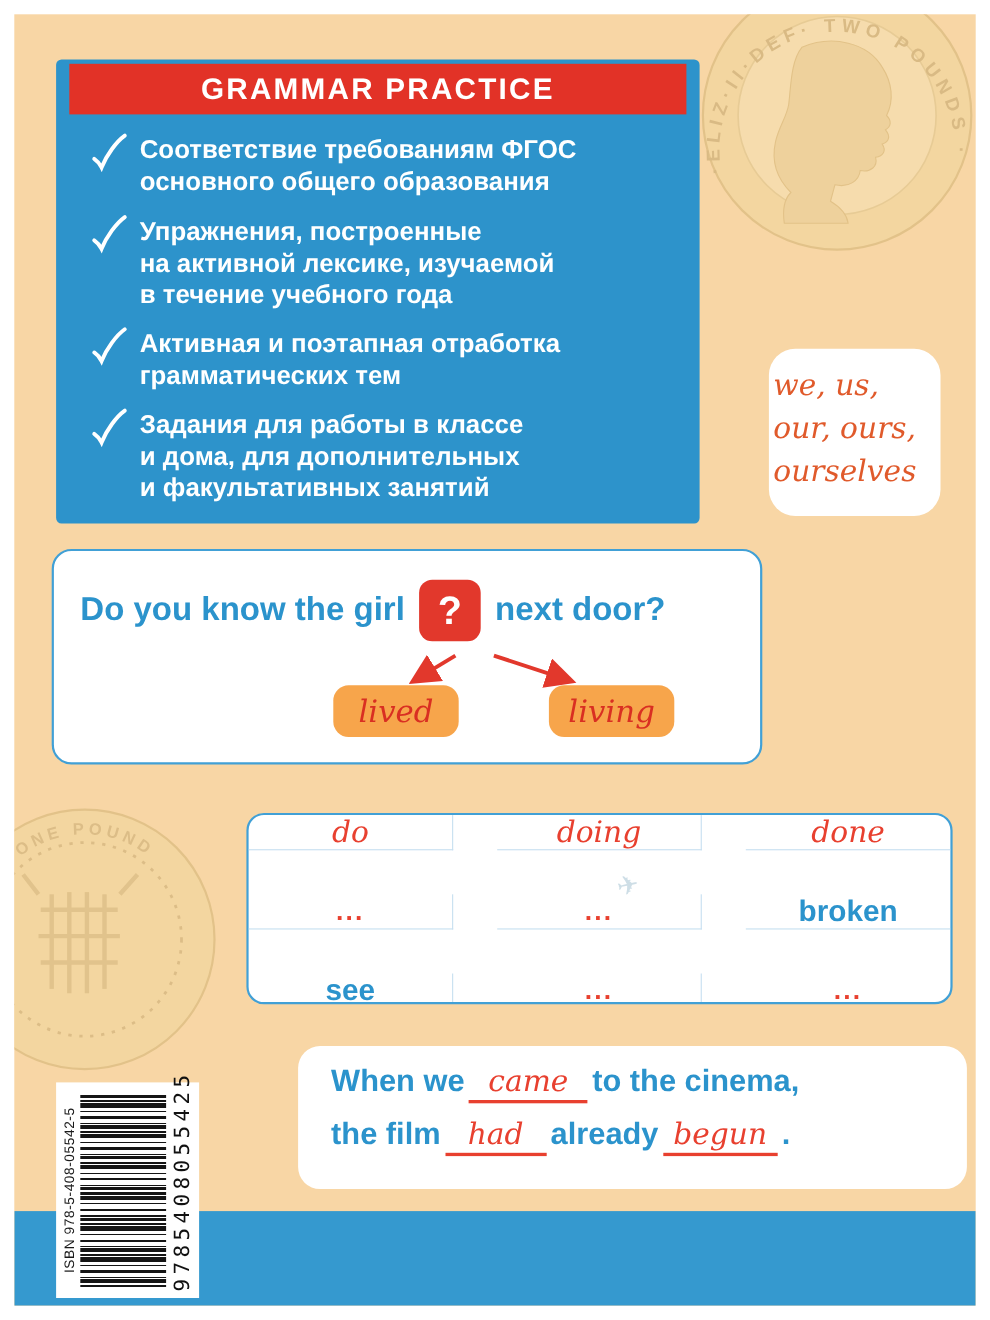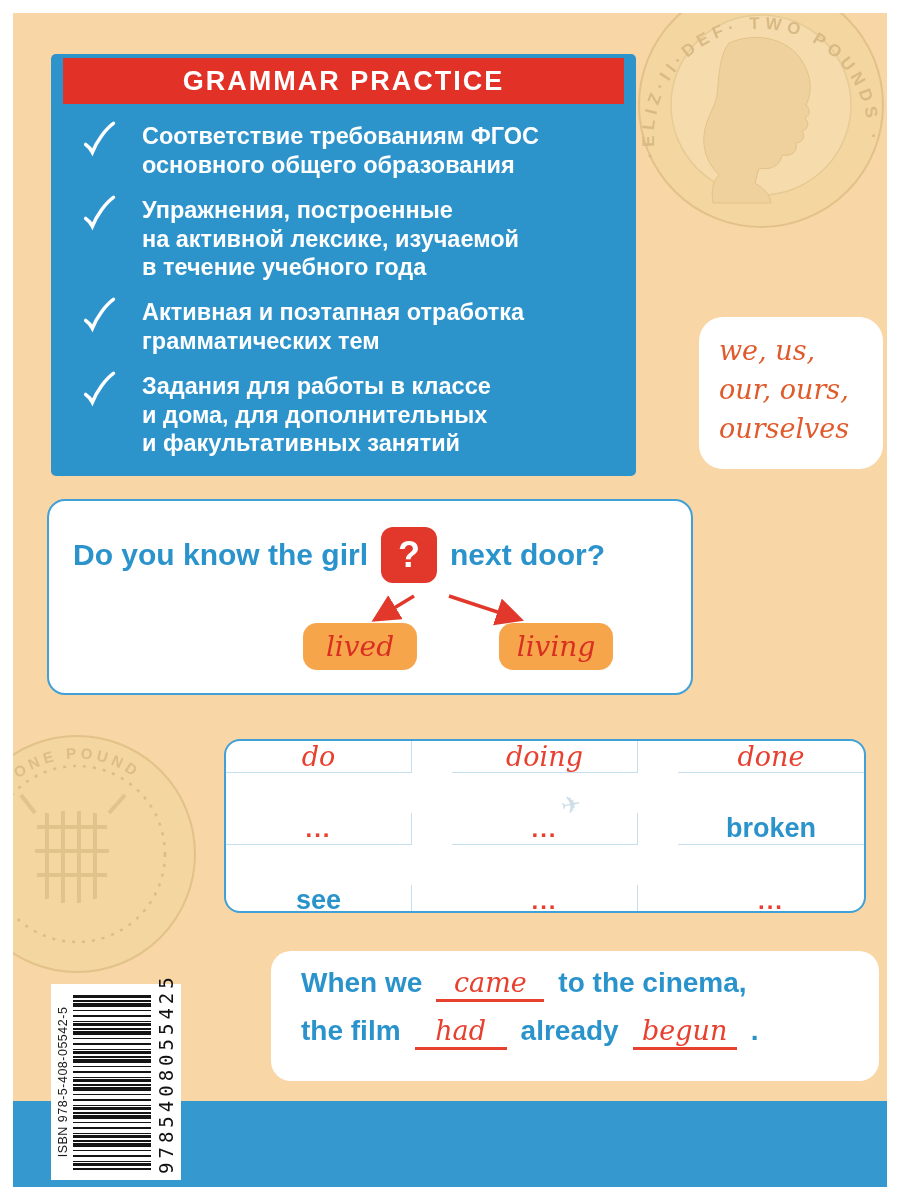--- a/index.html
+++ b/index.html
@@ -13,28 +13,28 @@
   .strip { position:absolute; left:0; right:0; top:1088px; bottom:0; background:#3599cf; z-index:2; }
 
   
   .panel { position:absolute; left:38px; top:41px; width:585px; height:422px;
            background:#2d93cb; border-radius:5px; z-index:3; }
   .banner { position:absolute; left:12px; right:12px; top:4px; height:46px; background:#e23227;
             color:#fff; display:flex; align-items:center; justify-content:center;
             font-size:27px; font-weight:bold; letter-spacing:2px; }
   .features { position:absolute; left:28px; right:12px; top:60px; bottom:10px;
               display:flex; flex-direction:column; justify-content:space-around; }
-  .feature { display:flex; gap:23px; align-items:flex-start; }
+  .feature { display:flex; gap:8px; align-items:flex-start; }
   .check { flex:none; width:40px; height:40px; margin-top:-2px; }
   .f-lines { color:#fff; font-weight:bold; font-size:23.5px; line-height:1.22; }
   .f-lines span { display:block; }
 
   
-  .pron { position:absolute; left:686px; top:304px; width:184px; height:152px; background:#fff;
-          border-radius:24px; z-index:3; padding:14px 0 0 20px; }
+  .pron { position:absolute; left:686px; top:304px; width:156px; height:152px; background:#fff;
+          border-radius:24px; z-index:3; padding:14px 0 0 4px; }
   .pron span { display:block; font-family:"DejaVu Serif", serif; font-style:italic;
                color:#e05a2b; font-size:27px; line-height:1.45; }
 
   
   .qbox { position:absolute; left:34px; top:486px; width:646px; height:196px; background:#fff;
           border:2.5px solid #41a0d6; border-radius:18px; z-index:3; }
   .q-row { display:flex; align-items:center; gap:13px; padding:26px 0 0 24px; }
   .q-text { color:#2b93cc; font-weight:bold; font-size:30px; white-space:nowrap; }
   .q-mark { flex:none; width:56px; height:56px; background:#e2382c; border-radius:12px; color:#fff;
             font-weight:bold; font-size:36px; display:flex; align-items:center; justify-content:center; }
@@ -52,21 +52,21 @@
           border-right:1.5px solid #c6dff0; border-bottom:1.5px solid #c6dff0; }
   .cell:nth-child(3n) { border-right:none; }
   .cell:nth-child(n+10) { border-bottom:none; }
   .red-it { font-family:"DejaVu Serif", serif; font-style:italic; color:#e8402f; font-size:27px; }
   .dots { color:#e8402f; font-weight:bold; font-size:24px; letter-spacing:2px; }
   .blue-word { color:#2b93cc; font-weight:bold; font-size:27px; }
 
   
   .sbox { position:absolute; left:258px; top:938px; width:608px; height:130px; background:#fff;
           border-radius:20px; z-index:3; padding:16px 0 0 30px; }
-  .s-line { display:flex; align-items:baseline; gap:14px; height:48px; }
+  .s-line { display:flex; align-items:baseline; gap:4px; height:48px; }
   .s-blue { color:#2b93cc; font-weight:bold; font-size:28px; white-space:nowrap; }
   .s-blank { font-family:"DejaVu Serif", serif; font-style:italic; color:#e8402f; font-size:27px;
              border-bottom:3px solid #e8402f; text-align:center; padding:0 8px 1px; }
   .w1 { min-width:108px; } .w2 { min-width:92px; } .w3 { min-width:104px;text-align:center; }
 
   
   .isbn-box { position:absolute; left:38px; top:971px; width:130px; height:196px; background:#fff; z-index:4; }
   .isbn-rot { position:absolute; left:0; top:0; width:196px; height:130px; transform-origin:0 0;
               transform:rotate(-90deg) translateX(-196px); display:flex; flex-direction:column; padding:5px 6px 4px; }
   .isbn-label { font-size:12.5px; color:#1a1a1a; text-align:center; letter-spacing:0.5px; }

